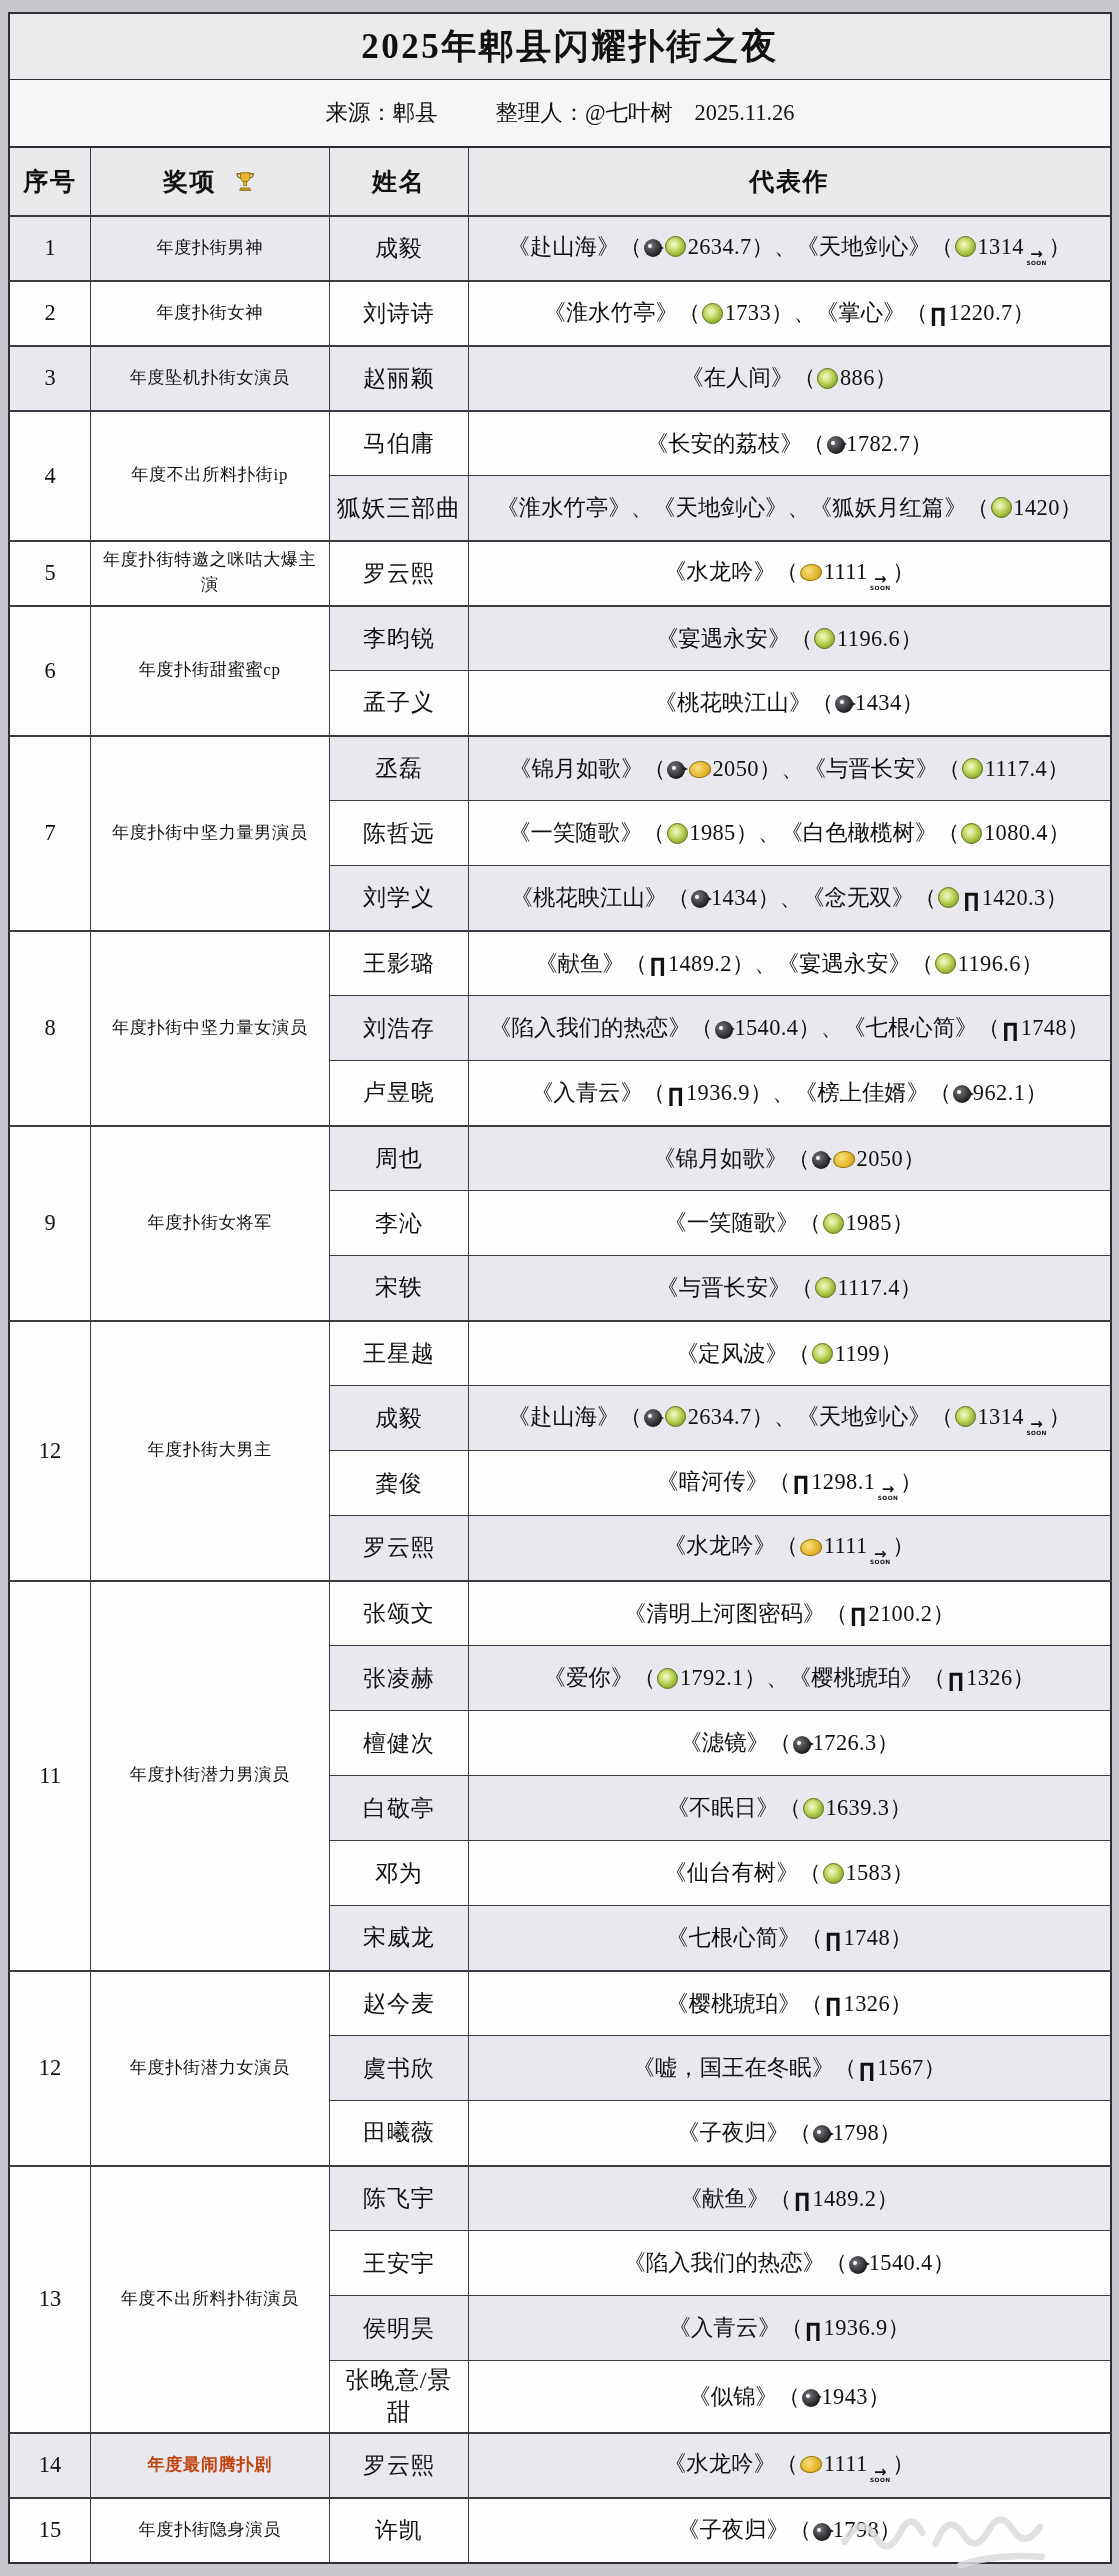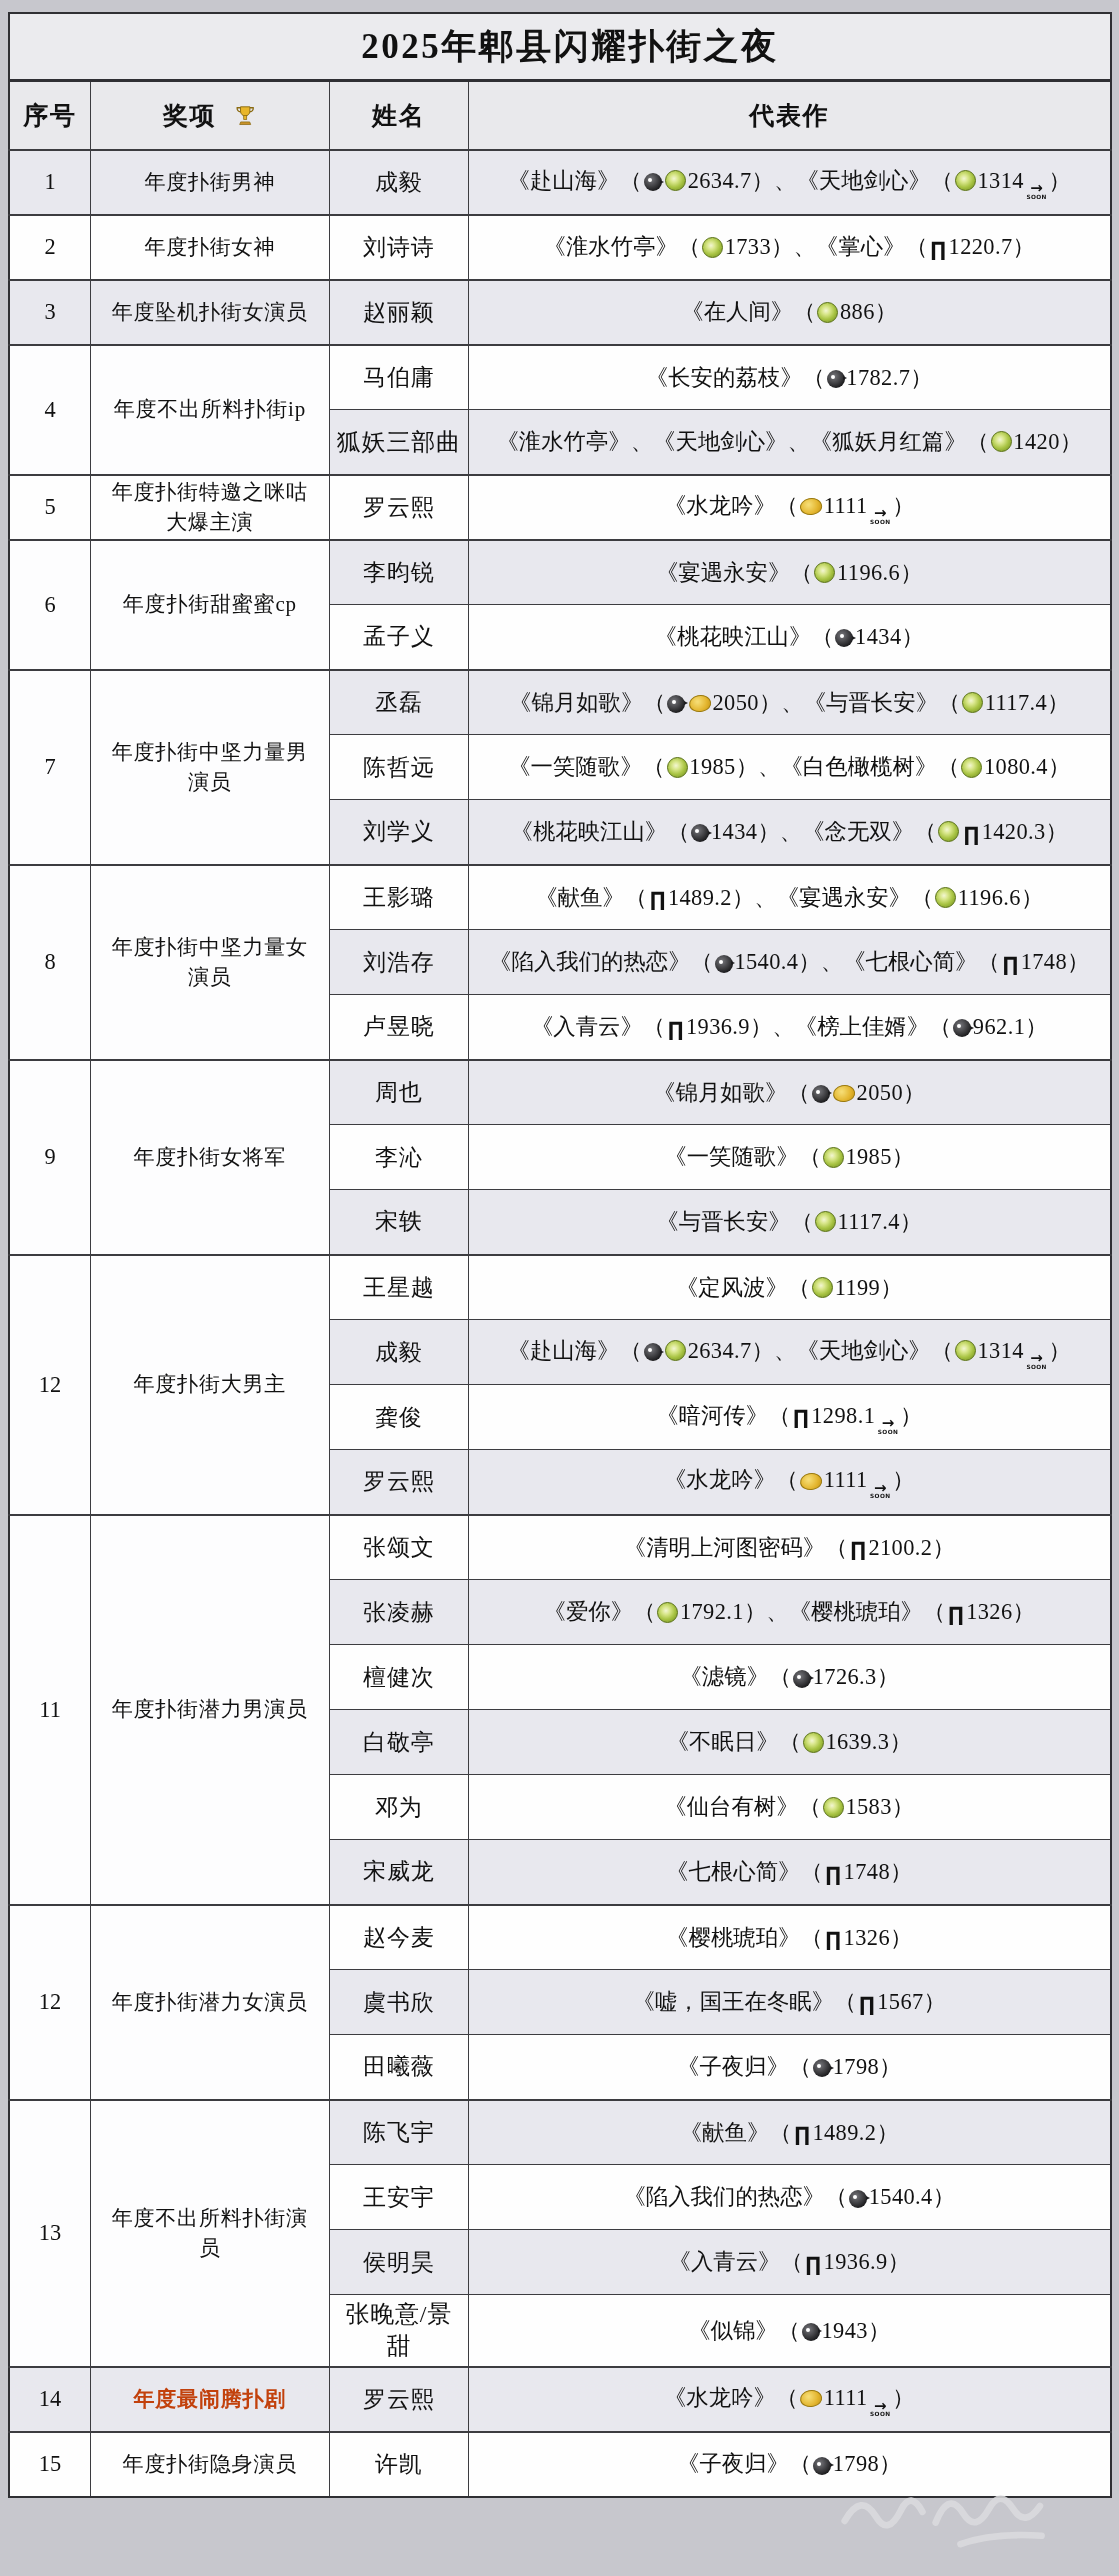--- a/index.html
+++ b/index.html
@@ -58,21 +58,21 @@
     font-weight:bold;
     letter-spacing:1.7px;
     border-bottom-width:2.5px;
   }
   tbody td{height:65px;font-size:22.4px;}
   tr.group-start td{border-top-width:2.5px;}
   .shade-bg{background:#e8e8ee;}
   .plain-bg{background:#fefefe;}
   .merged{background:#fdfdfe;}
   .cell-no{font-size:22.4px;}
-  .cell-award{font-size:21px;line-height:1.45;letter-spacing:0.8px;padding:0 11.6px;}
+  .cell-award{font-size:17px;line-height:1.45;letter-spacing:0.8px;padding:0 11.6px;}
   .cell-name{font-size:23px;letter-spacing:0.8px;}
   .cell-name.small{font-size:24px;}
   .cell-works{font-size:22.4px;line-height:1.5;}
   .work{white-space:nowrap;}
   .work-value{letter-spacing:0.4px;}
   .hdr-award-wrap{display:inline-flex;align-items:center;gap:18px;}
   
   .icon{display:inline-block;vertical-align:-3.3px;margin:0 1.7px;}
   .icon.kiwi{
     width:19px;height:19px;border-radius:50%;
@@ -111,20 +111,25 @@
   .soon-label{font-family:"DejaVu Sans",sans-serif;font-size:5.8px;font-weight:bold;letter-spacing:0.4px;color:#111;}
   .watermark{position:absolute;right:35px;bottom:21.6px;opacity:0.85;pointer-events:none;}
 </style>
 </head>
 <body>
 
 <div class="page">
 
   <div class="title-bar">2025年郫县闪耀扑街之夜</div>
 
+  <div class="subtitle-bar">
+    <span class="src">来源：郫县</span>
+    <span>整理人：@七叶树</span>
+    <span class="date">2025.11.26</span>
+  </div>
 
   <table class="awards">
     <colgroup>
       <col class="c-no">
         <col class="c-award">
         <col class="c-name">
         <col class="c-works">
     </colgroup>
     <thead>
       <tr>

